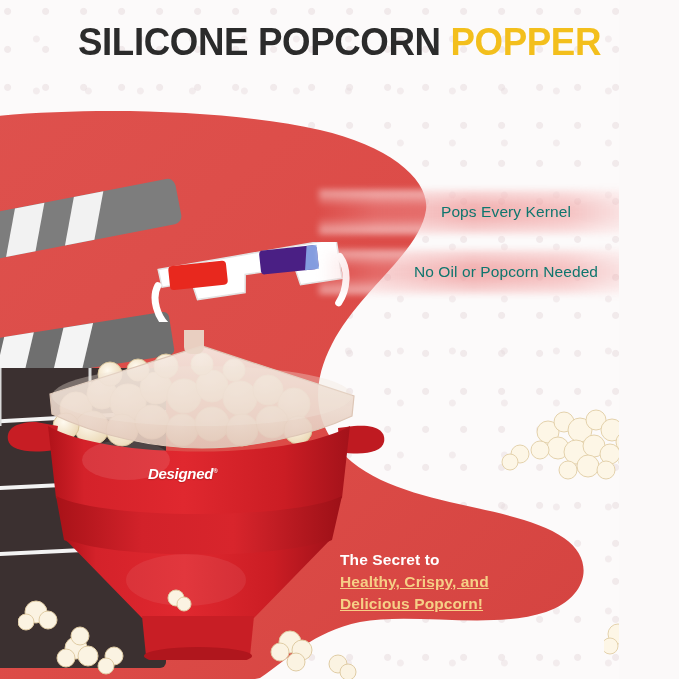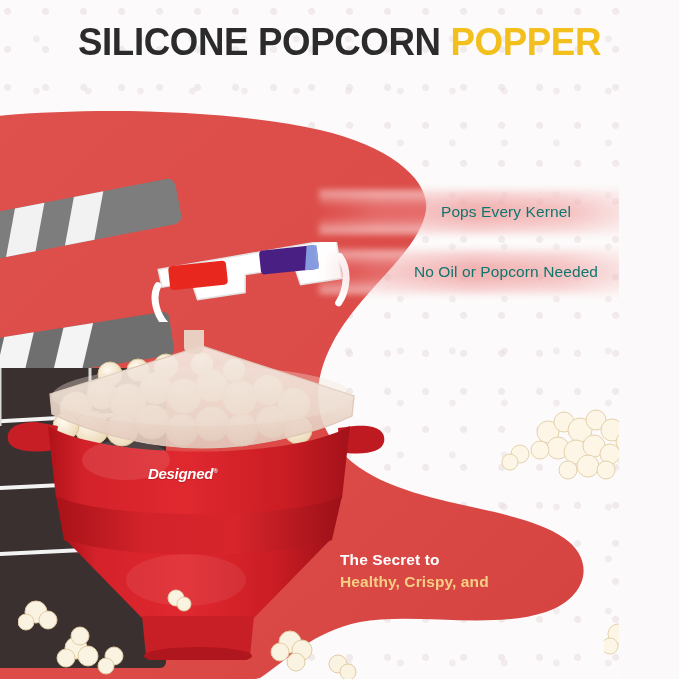--- a/index.html
+++ b/index.html
@@ -100,21 +100,21 @@
     position:absolute;
     left:327px;top:549px;
     z-index:26;
     line-height:1.42;
     font-size:15.5px;
     font-weight:bold;
     letter-spacing:.1px;
     margin-left:13px;
   }
   .tagline .l1{color:#ffffff;}
-  .tagline .l2, .tagline .l3{color:#f6cf86;}
+  .tagline .l2, .tagline .l3{color:#f6cf86;text-decoration:underline;}
 
   
   .clapper{position:absolute;left:-60px;top:150px;width:330px;height:520px;z-index:6;}
   .clapper svg{display:block;}
 
   
   .glasses{position:absolute;left:150px;top:242px;width:200px;height:80px;z-index:9;}
   .glasses svg{display:block;}
 
   
@@ -375,15 +375,16 @@
     </div>
     <div class="feature">
       <div class="band"></div>
       <div class="flabel">No Oil or Popcorn Needed</div>
     </div>
   </div>
 
   <div class="tagline">
     <div class="l1">The Secret to</div>
     <div class="l2">Healthy, Crispy, and</div>
+    <div class="l3">Delicious Popcorn!</div>
   </div>
 
 </div>
 
 </body></html>

